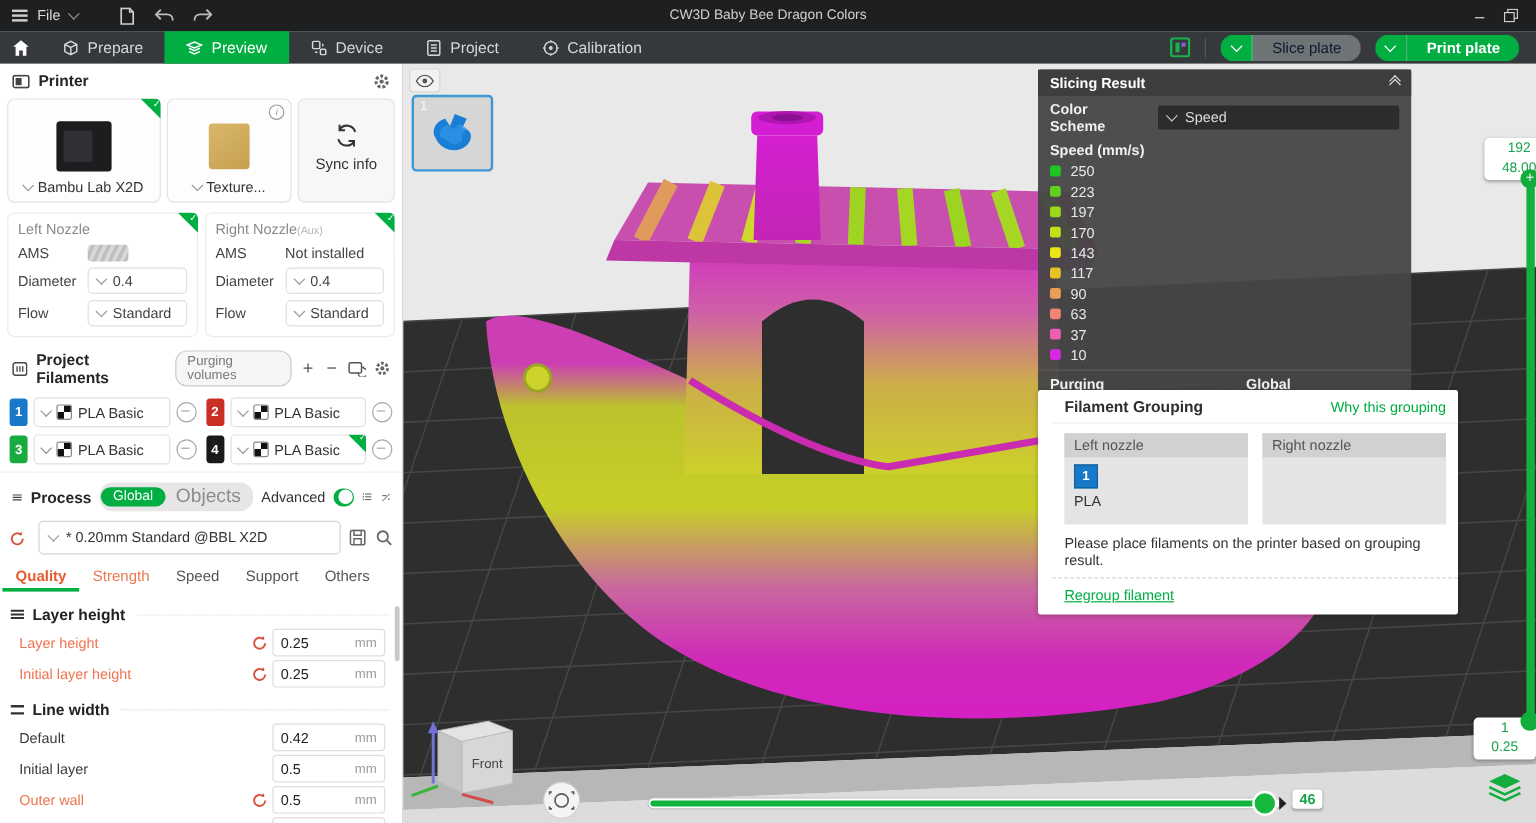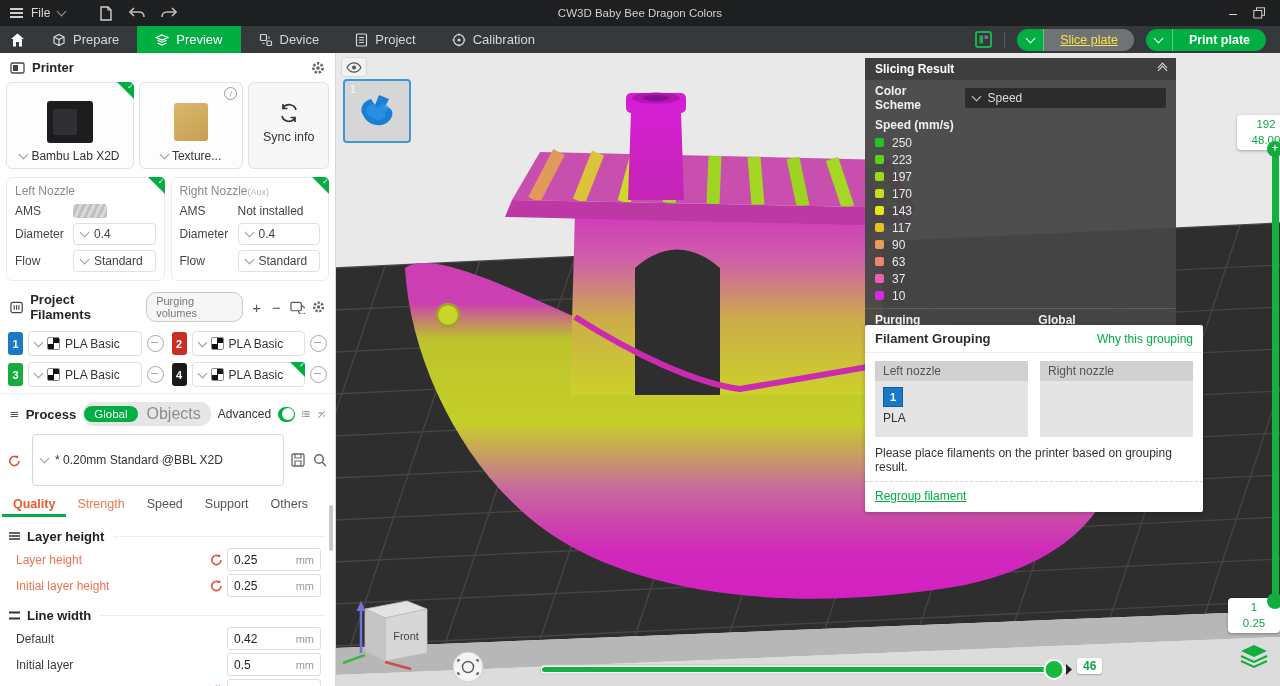--- a/index.html
+++ b/index.html
@@ -22,21 +22,21 @@
           display:flex;align-items:center;z-index:40;}
   .home-btn{width:34px;height:27px;display:flex;align-items:center;justify-content:center;}
   .tab{display:flex;align-items:center;gap:7px;height:27px;padding:0 18px;color:#d7d7d7;font-size:13px;}
   .tab.active{background:#00ae42;color:#fff;}
   .nav-right{margin-left:auto;display:flex;align-items:center;gap:12px;padding-right:14px;}
   .nav-sep{width:1px;height:16px;background:#55595b;}
   .split-btn{display:flex;align-items:center;height:22px;border-radius:11px;overflow:hidden;}
   .split-chev{width:26px;height:22px;background:#00ae42;display:flex;align-items:center;justify-content:center;
               border-right:1px solid rgba(255,255,255,.35);}
   .split-label{height:22px;display:flex;align-items:center;padding:0 16px;font-size:12.5px;}
-  .split-btn.disabled .split-label{background:#6e7376;color:#fde047;text-decoration:underline;}
+  .split-btn.disabled .split-label{background:#6e7376;color:#0f172a;}
   .split-btn.primary .split-label{background:#00ae42;color:#fff;font-weight:bold;}
   
   .sidepanel{position:absolute;left:0;top:53px;width:335px;height:633px;background:#fff;
              border-right:1px solid #d9d9d9;z-index:30;overflow:hidden;}
   .sec-header{display:flex;align-items:center;gap:7px;padding:7px 10px 5px 10px;color:#222;}
   .sec-title{font-size:13px;font-weight:bold;color:#262626;}
   .flex1{flex:1;}
   .cards-row{display:flex;gap:5px;margin:2px 6px 0 6px;}
   .card{position:relative;border:1px solid #e2e2e2;border-radius:6px;background:#fdfdfd;
         display:flex;flex-direction:column;align-items:center;justify-content:flex-end;height:80px;padding-bottom:5px;}
@@ -78,21 +78,21 @@
   .fil-corner::after{content:"✓";position:absolute;top:-16px;right:0;color:#fff;font-size:7px;}
   .process-row{display:flex;align-items:center;gap:7px;padding:8px 10px 0 10px;margin-top:6px;border-top:1px solid #f0f0f0;}
   .seg-pill{display:flex;align-items:center;background:#e6e6e6;border-radius:11px;padding:1px;}
   .seg-on{background:#00ae42;color:#fff;border-radius:10px;padding:2px 10px;font-size:11.5px;}
   .seg-off{color:#8d8d8d;padding:2px 9px;font-size:16px;}
   .adv-label{margin-left:auto;color:#333;}
   .toggle{width:30px;height:15px;border-radius:8px;background:#00ae42;position:relative;}
   .toggle::after{content:"";position:absolute;right:1.5px;top:1.5px;width:12px;height:12px;border-radius:50%;background:#fff;}
   .preset-row{display:flex;align-items:center;gap:7px;margin:8px 8px 0 8px;}
   .preset-select{flex:1;display:flex;align-items:center;gap:7px;border:1px solid #d6d6d6;border-radius:4px;
-                 height:26px;padding:12px 8px;color:#333;}
+                 height:26px;padding:0 8px;color:#333;}
   .set-tabs{display:flex;gap:0;margin:8px 2px 0 2px;}
   .set-tab{padding:3px 11px;color:#555;font-size:12.5px;}
   .set-tab.active{color:#e85b2e;font-weight:bold;border-bottom:3px solid #00ae42;}
   .set-tab.modified{color:#e87a52;}
   .group-header{display:flex;align-items:center;gap:6px;margin:12px 10px 0 8px;}
   .group-title{font-weight:bold;font-size:13px;color:#222;}
   .group-dots{flex:1;border-bottom:1px dotted #ddd;margin-left:4px;}
   .setting-row{display:flex;align-items:center;margin:5px 14px 0 16px;height:21px;}
   .setting-label{flex:1;color:#3c3c3c;}
   .setting-row.modified .setting-label{color:#ee7450;}
@@ -122,21 +122,21 @@
                  padding:0 8px;color:#dcdcdc;border-radius:2px;}
   .legend-title{padding:6px 10px 2px 10px;font-weight:bold;color:#f0f0f0;}
   .legend-row{display:flex;align-items:center;gap:8px;padding:1.5px 10px;}
   .swatch{width:9px;height:9px;border-radius:2px;}
   .legend-val{font-size:12px;color:#e8e8e8;}
   .opt-row{display:flex;align-items:center;border-top:1px solid #5d5d5d;margin-top:4px;padding:4px 10px;font-weight:bold;color:#f0f0f0;}
   .opt-display{margin-left:118px;}
   .travel-row{display:flex;align-items:center;border-top:1px solid #5d5d5d;padding:4px 10px 6px 10px;}
   .travel-chk{width:11px;height:11px;background:#8f8f8f;border:1px solid #6c6c6c;margin-left:140px;}
   .group-panel{position:absolute;left:530px;top:272px;width:338px;background:#fff;border-radius:2px;
-               box-shadow:0 1px 4px rgba(0,0,0,.25);z-index:20;color:#2e2e2e;}
+               box-shadow:0 1px 4px rgba(0,0,0,.25);z-index:20;color:#2e2e2e;padding-left:12px;}
   .gp-header{display:flex;align-items:center;padding:6px 10px;border-bottom:1px solid #ededed;}
   .gp-title{font-weight:bold;font-size:13px;}
   .gp-link{margin-left:auto;color:#00ae42;font-size:12px;}
   .gp-boxes{display:flex;gap:12px;padding:8px 10px 0 10px;}
   .gp-box{flex:1;background:#e4e4e4;height:76px;}
   .gp-box-hd{background:#d1d1d1;padding:3px 8px;color:#555;font-size:12px;}
   .gp-box-body{padding:6px 8px;}
   .gp-badge{width:18px;height:18px;background:#1779c8;border:1px solid #0f5f9e;color:#fff;font-size:11px;
             display:flex;align-items:center;justify-content:center;font-weight:bold;}
   .gp-type{margin-top:4px;color:#333;}

